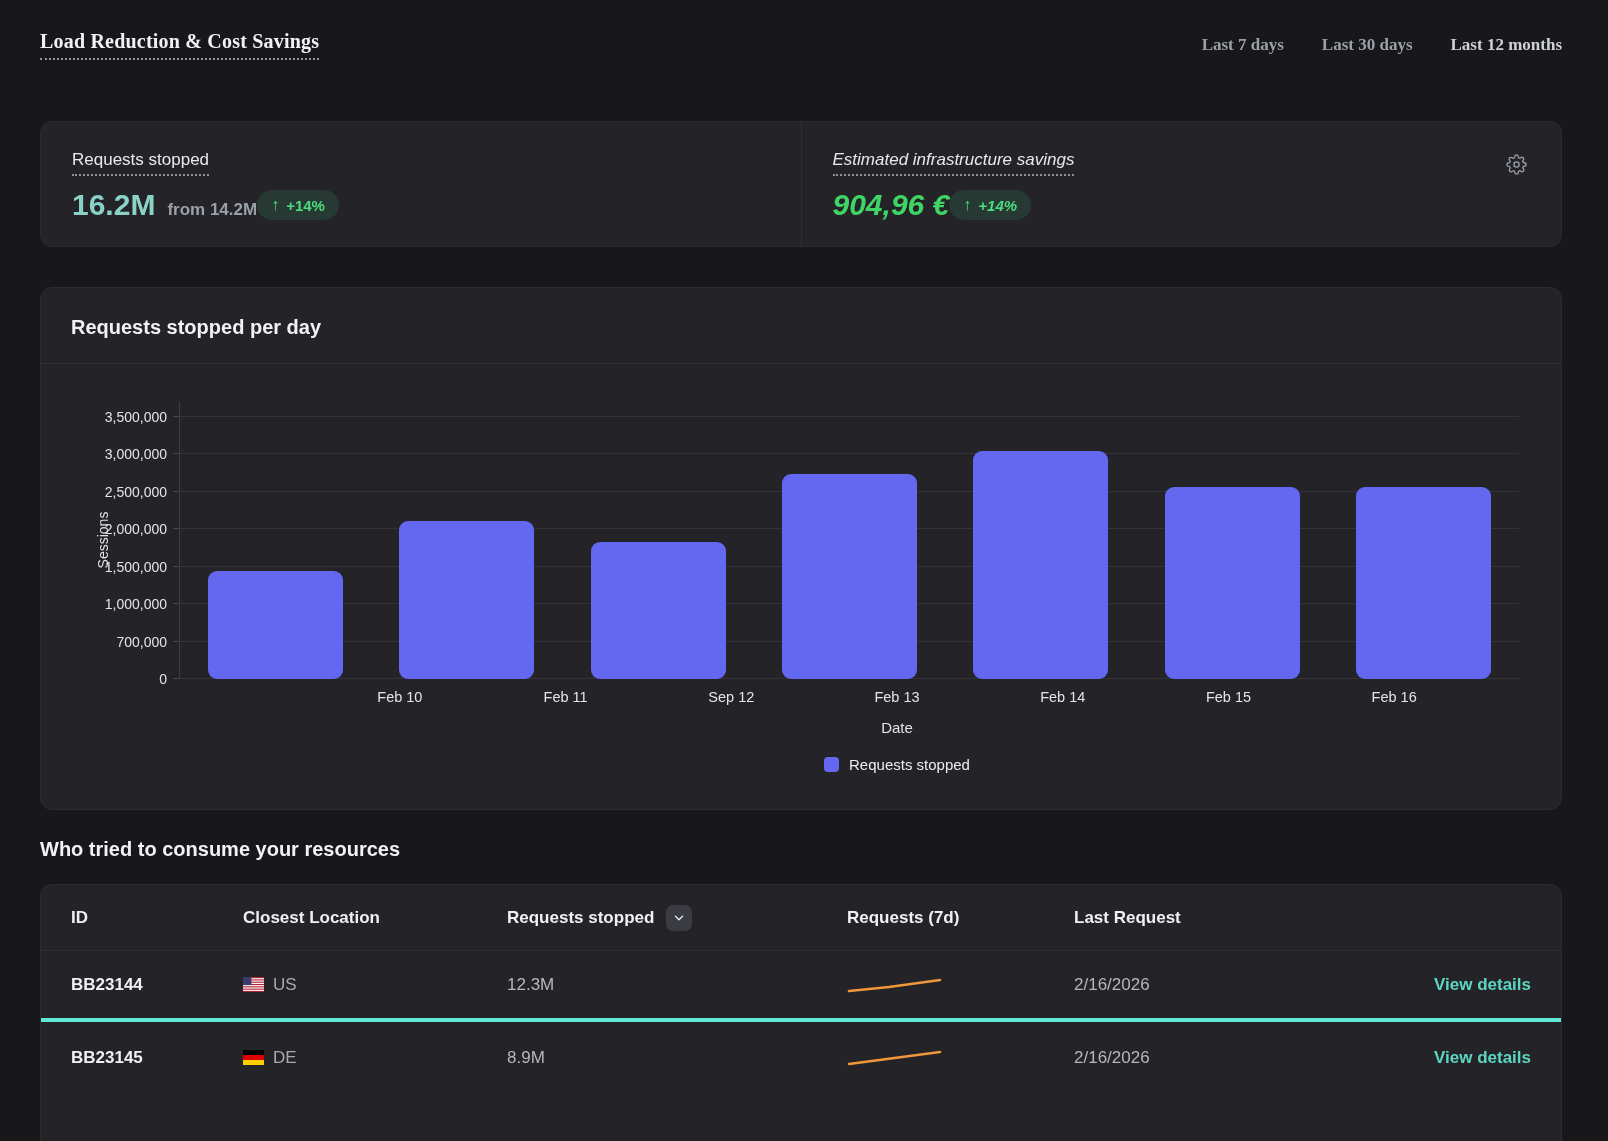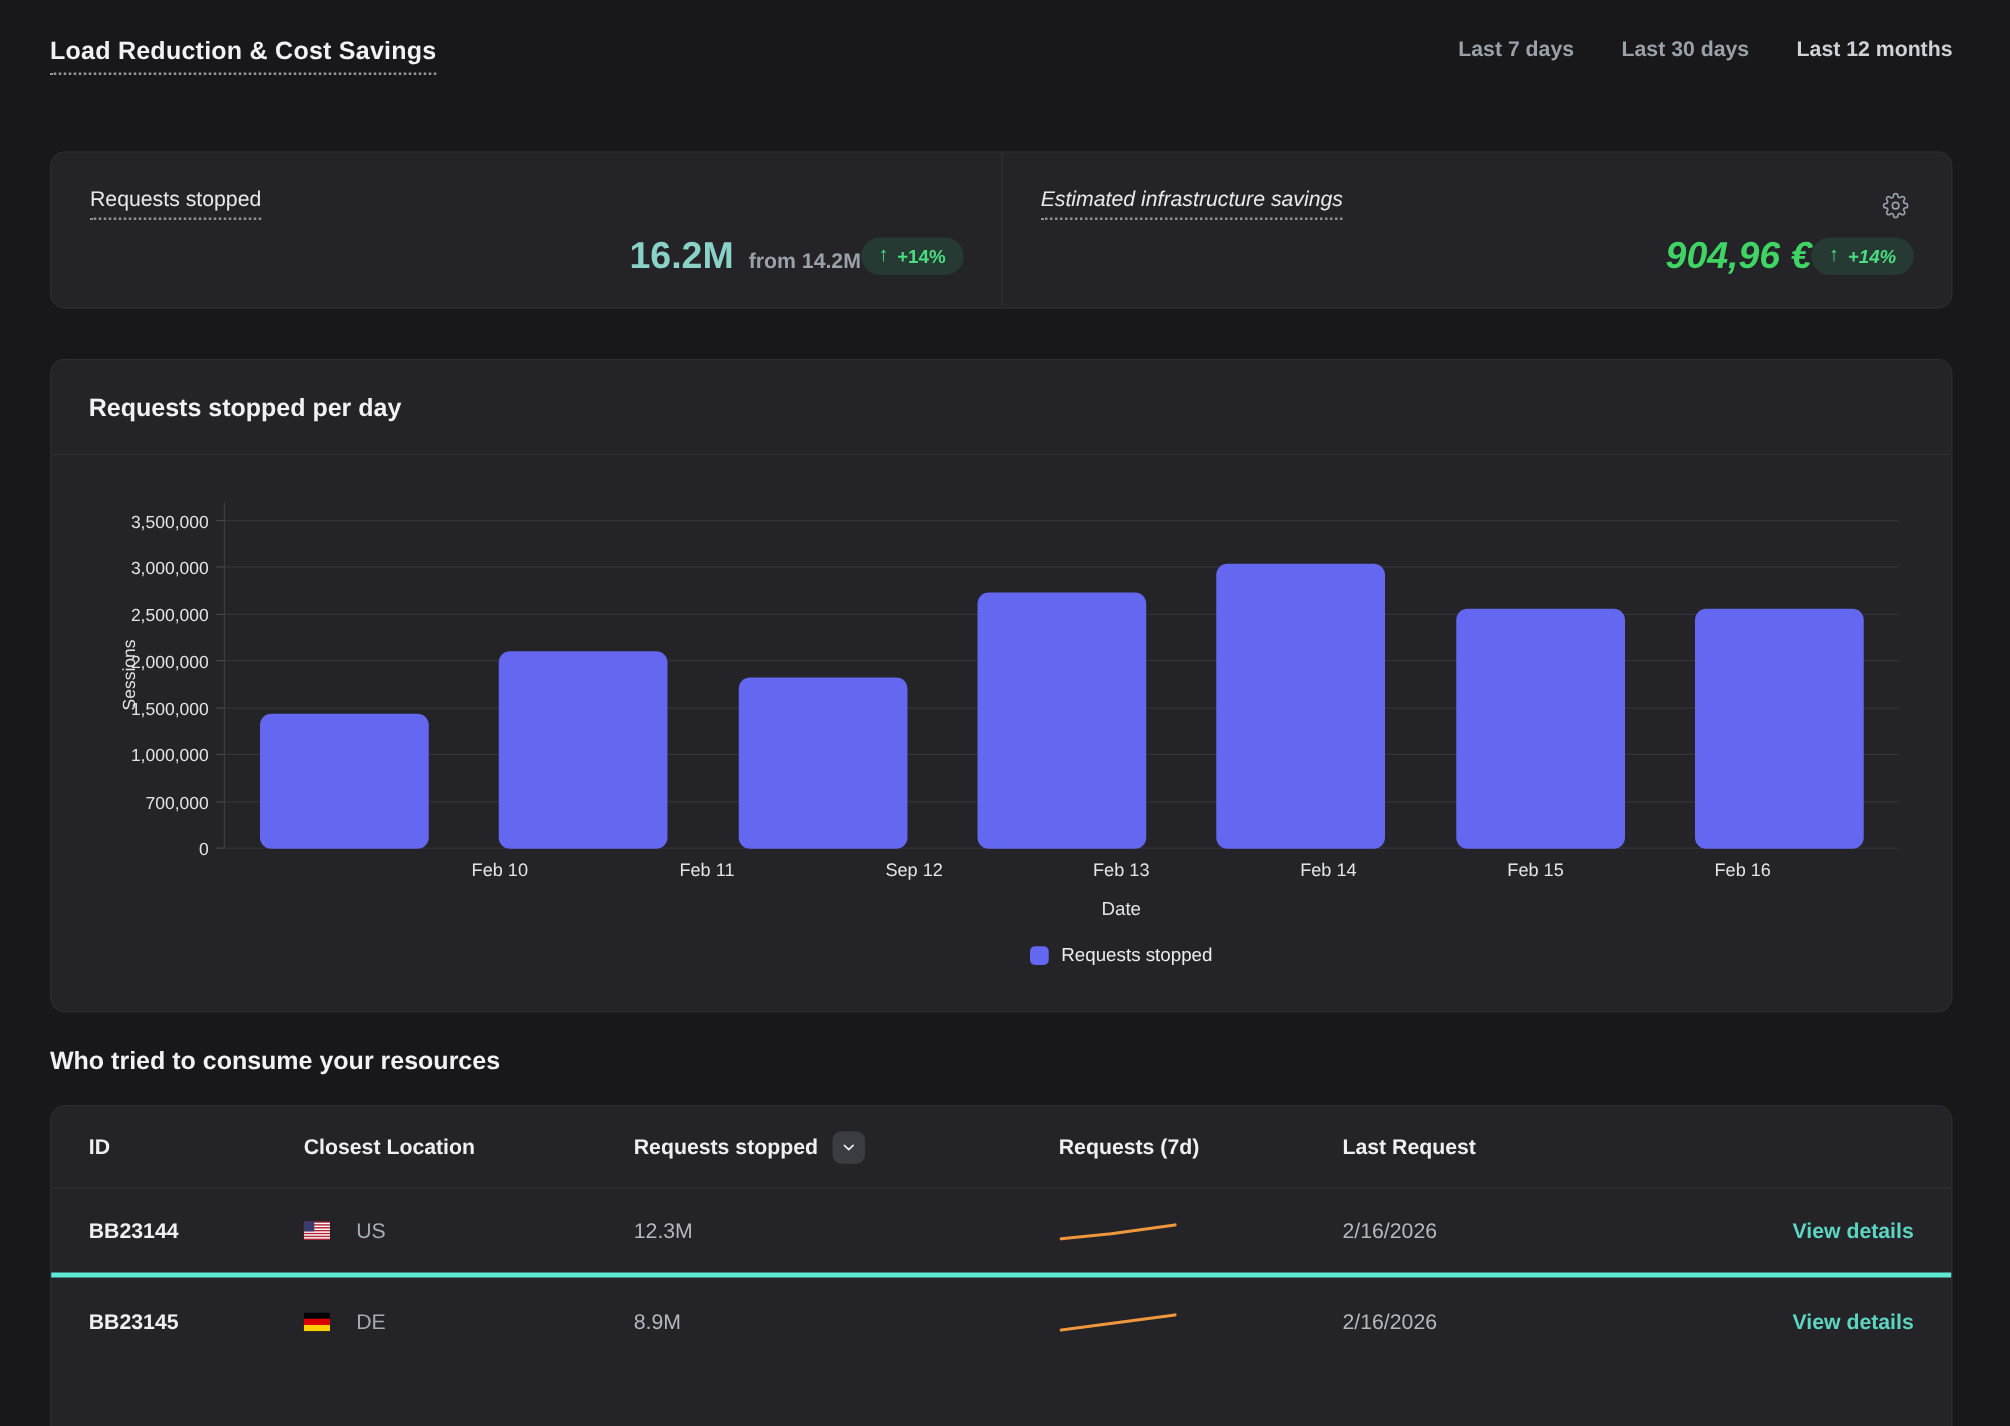--- a/index.html
+++ b/index.html
@@ -5,21 +5,21 @@
   * { margin:0; padding:0; box-sizing:border-box; }
   html,body { width:1608px; height:1141px; overflow:hidden; }
   body {
     background: var(--bg, #18181b);
     font-family: "Liberation Sans", "DejaVu Sans", sans-serif;
     color: var(--text, #f2f2f4);
   }
   .page { width:1522px; margin-left:40px; padding-top:30px; }
 
   
-  .topbar { display:flex; justify-content:space-between; align-items:flex-start; }
+  .topbar { display:flex; justify-content:space-between; align-items:center;font-family:Liberation Serif, serif; }
   .page-title {
     font-size:20px; font-weight:700; letter-spacing:.2px;
     border-bottom:2px dotted rgba(255,255,255,.55); padding-bottom:5px;
     display:inline-block;
   }
   .tabs { display:flex; gap:38px; }
   .tab {
     background:none; border:none; cursor:pointer;
     font-family:inherit; font-size:17px; color:#9ba1a9; font-weight:600;
   }
@@ -29,21 +29,21 @@
   .stats-card {
     margin-top:61px; height:126px; display:flex;
     background:var(--card,#232328); border:1px solid #2b2b31; border-radius:12px;
   }
   .stat-half { flex:1; padding:28px 30px 24px 31px; position:relative; display:flex; flex-direction:column; }
   .stat-half + .stat-half { border-left:1px solid #2e2e34;font-style:italic; }
   .stat-label {
     font-size:17px; color:#e8e9ec; align-self:flex-start;
     border-bottom:2px dotted rgba(255,255,255,.5); padding-bottom:4px;
   }
-  .stat-row { display:flex; align-items:center; justify-content:flex-end; margin-top:12px; }
+  .stat-row { display:flex; align-items:center; justify-content:flex-start; margin-top:12px; }
   .stat-value-group { display:flex; align-items:baseline; gap:12px; }
   .stat-value { font-size:30px; font-weight:700; }
   .stat-value.teal { color:var(--value-teal,#8ad2c7); }
   .stat-value.green { color:var(--value-green,#3fd463); }
   .stat-sub { font-size:17px; color:#9ba1a9; font-weight:700; }
   .delta-badge {
     display:flex; align-items:center; gap:7px;
     background:rgba(74,222,128,.12); border-radius:16px; padding:6px 14px;
     color:var(--badge-green,#4ade80); font-size:15px; font-weight:700;
   }
@@ -94,21 +94,21 @@
   .thead { height:66px; border-bottom:1px solid #2e2e34; }
   .th { font-size:17px; font-weight:700; color:#f0f0f2; display:flex; align-items:center; gap:12px; }
   .sort-btn {
     width:26px; height:26px; border:none; border-radius:7px; background:#3b3b42;
     display:flex; align-items:center; justify-content:center; cursor:pointer;
   }
   .tbody-row { height:71px; border-bottom:4px solid #5eead4; }
   .tbody-row:last-child { border-bottom:none; }
   .cell-id { font-size:17px; font-weight:700; color:#f0f0f2; }
   .cell { font-size:17px; color:#b4b8be; }
-  .cell-loc { display:flex; align-items:center; gap:21px; color:#a6abb2; }
+  .cell-loc { display:flex; align-items:center; gap:9px; color:#a6abb2; }
   .cell-action { text-align:right; }
   .view-link { background:none; border:none; cursor:pointer; font-family:inherit;
     font-size:17px; font-weight:700; color:var(--link-teal,#5cd6c0); }
   .spark { display:block; }
 </style>
 </head>
 <body>
 
 <div class="page">
 

